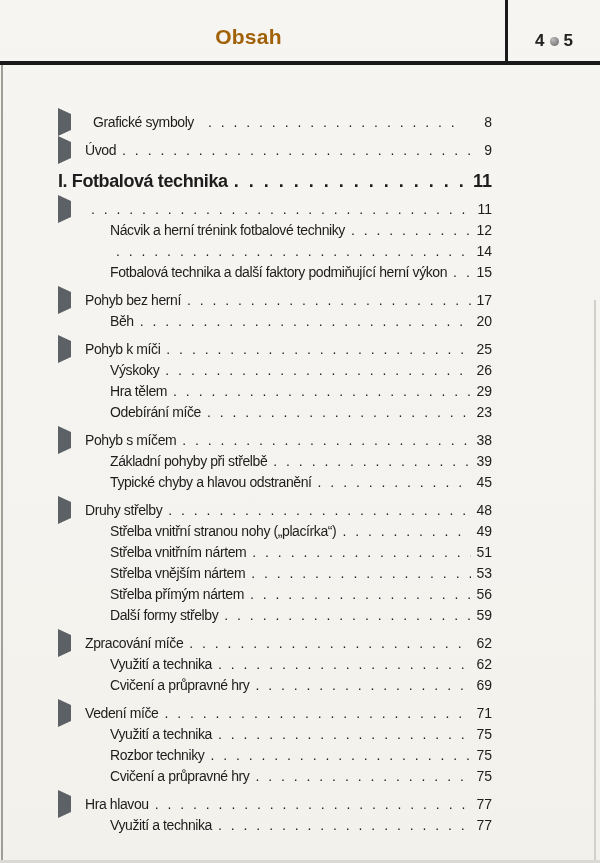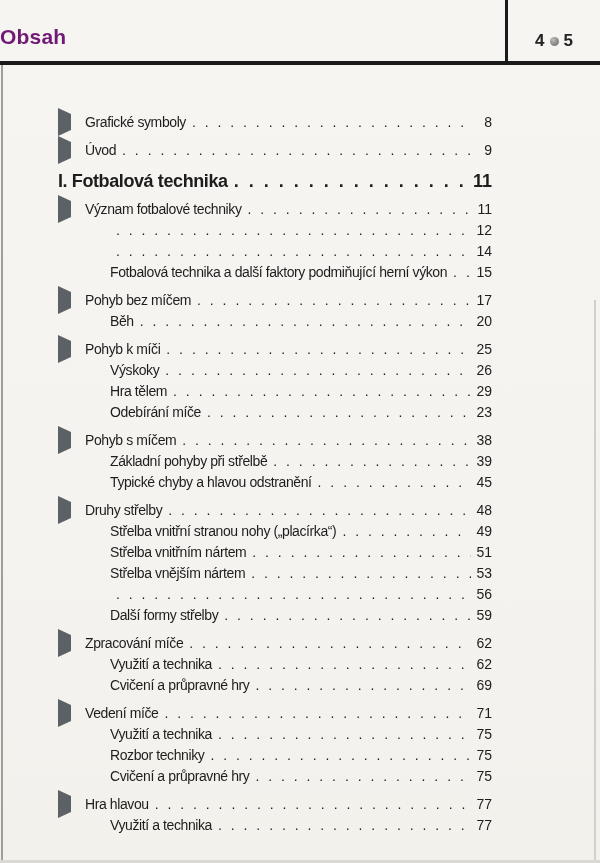--- a/index.html
+++ b/index.html
@@ -15,22 +15,22 @@
   .edge-left   { position:absolute; left:1px; top:63px; bottom:0; width:2px; background:#a19d97; }
   .edge-right  { position:absolute; right:4px; top:300px; bottom:0; width:2px; background:#d2d0cb; }
   .edge-bottom { position:absolute; left:0; bottom:0; width:600px; height:3px; background:#dbd9d4; }
 
   
   .rule-horizontal { position:absolute; top:61px; left:0; width:600px; height:4px; background:#1a1a1a; }
   .rule-vertical   { position:absolute; top:0; left:505px; width:3px; height:61px; background:#1a1a1a; }
 
   .header-title {
     position:absolute; top:25px; left:0; width:497px;
-    text-align:left;
-    font-size:21px; font-weight:bold; color:#701a75;
+    text-align:center;
+    font-size:21px; font-weight:bold; color:#a16207;
     letter-spacing:0.2px;
   }
   .header-pages {
     position:absolute; top:31px; left:508px; width:92px;
     display:flex; justify-content:center; align-items:center; gap:5px;
     font-size:17px; font-weight:bold; color:#222;
   }
   .ball-icon {
     width:9px; height:9px; border-radius:50%;
     background:radial-gradient(circle at 35% 30%, #bdbdbd 0%, #8a8a8a 55%, #6f6f6f 100%);
@@ -41,21 +41,21 @@
     position:absolute; top:112px; left:58px; width:434px;
   }
   .toc-row {
     display:flex; align-items:baseline;
     height:21px; line-height:21px;
     font-size:14px; letter-spacing:-0.4px;
     white-space:nowrap;
   }
   .toc-row.section { margin-top:7px; }
   .toc-row.chapter { margin-top:10px; margin-bottom:3px; font-weight:bold; font-size:18px; }
-  .toc-row:first-child { margin-top:0; }
+  .toc-row:first-child { margin-top:0;gap:8px; }
   .toc-row.sub { padding-left:52px; }
 
   .marker {
     flex:0 0 27px; align-self:center;
   }
   .marker .tri {
     width:0; height:0;
     border-top:6px solid transparent;
     border-bottom:6px solid transparent;
     border-left:13px solid #5b6164;
@@ -104,43 +104,43 @@
     <span class="pagenum">9</span>
   </div>
     <div class="toc-row chapter">
 
     <span class="label">I. Fotbalová technika</span>
     <span class="leader">. . . . . . . . . . . . . . . . . . . . . . . . . . . . . . . . . . . . . . . . . . . . . . . . . . . . . . . . . . . . . . . . . . . . . . . . . . . . . . . . . . . . . . . . . . </span>
     <span class="pagenum">11</span>
   </div>
     <div class="toc-row section">
     <span class="marker"><span class="tri"></span></span>
-    <span class="label">Význam fotbalové techniky</span>
     <span class="leader">. . . . . . . . . . . . . . . . . . . . . . . . . . . . . . . . . . . . . . . . . . . . . . . . . . . . . . . . . . . . . . . . . . . . . . . . . . . . . . . . . . . . . . . . . . </span>
     <span class="pagenum">11</span>
   </div>
     <div class="toc-row sub">
 
+    <span class="label">Nácvik a herní trénink fotbalové techniky</span>
     <span class="leader">. . . . . . . . . . . . . . . . . . . . . . . . . . . . . . . . . . . . . . . . . . . . . . . . . . . . . . . . . . . . . . . . . . . . . . . . . . . . . . . . . . . . . . . . . . </span>
     <span class="pagenum">12</span>
   </div>
     <div class="toc-row sub">
 
     <span class="leader">. . . . . . . . . . . . . . . . . . . . . . . . . . . . . . . . . . . . . . . . . . . . . . . . . . . . . . . . . . . . . . . . . . . . . . . . . . . . . . . . . . . . . . . . . . </span>
     <span class="pagenum">14</span>
   </div>
     <div class="toc-row sub">
 
     <span class="label">Fotbalová technika a další faktory podmiňující herní výkon</span>
     <span class="leader">. . . . . . . . . . . . . . . . . . . . . . . . . . . . . . . . . . . . . . . . . . . . . . . . . . . . . . . . . . . . . . . . . . . . . . . . . . . . . . . . . . . . . . . . . . </span>
     <span class="pagenum">15</span>
   </div>
     <div class="toc-row section">
     <span class="marker"><span class="tri"></span></span>
-    <span class="label">Pohyb bez míčem</span>
+    <span class="label">Pohyb bez herní</span>
     <span class="leader">. . . . . . . . . . . . . . . . . . . . . . . . . . . . . . . . . . . . . . . . . . . . . . . . . . . . . . . . . . . . . . . . . . . . . . . . . . . . . . . . . . . . . . . . . . </span>
     <span class="pagenum">17</span>
   </div>
     <div class="toc-row sub">
 
     <span class="label">Běh</span>
     <span class="leader">. . . . . . . . . . . . . . . . . . . . . . . . . . . . . . . . . . . . . . . . . . . . . . . . . . . . . . . . . . . . . . . . . . . . . . . . . . . . . . . . . . . . . . . . . . </span>
     <span class="pagenum">20</span>
   </div>
     <div class="toc-row section">
@@ -204,20 +204,21 @@
     <span class="pagenum">51</span>
   </div>
     <div class="toc-row sub">
 
     <span class="label">Střelba vnějším nártem</span>
     <span class="leader">. . . . . . . . . . . . . . . . . . . . . . . . . . . . . . . . . . . . . . . . . . . . . . . . . . . . . . . . . . . . . . . . . . . . . . . . . . . . . . . . . . . . . . . . . . </span>
     <span class="pagenum">53</span>
   </div>
     <div class="toc-row sub">
 
+    <span class="label">Střelba přímým nártem</span>
     <span class="leader">. . . . . . . . . . . . . . . . . . . . . . . . . . . . . . . . . . . . . . . . . . . . . . . . . . . . . . . . . . . . . . . . . . . . . . . . . . . . . . . . . . . . . . . . . . </span>
     <span class="pagenum">56</span>
   </div>
     <div class="toc-row sub">
 
     <span class="label">Další formy střelby</span>
     <span class="leader">. . . . . . . . . . . . . . . . . . . . . . . . . . . . . . . . . . . . . . . . . . . . . . . . . . . . . . . . . . . . . . . . . . . . . . . . . . . . . . . . . . . . . . . . . . </span>
     <span class="pagenum">59</span>
   </div>
     <div class="toc-row section">

